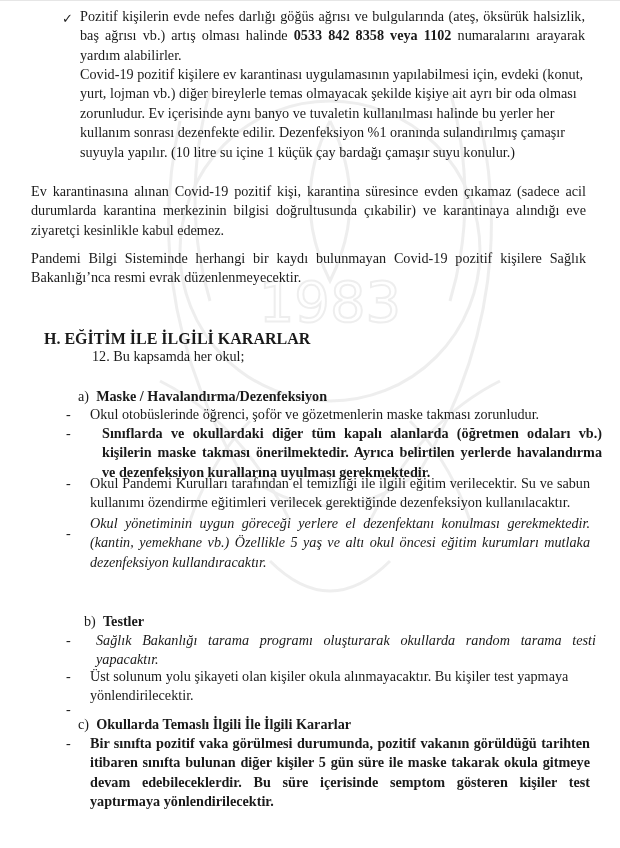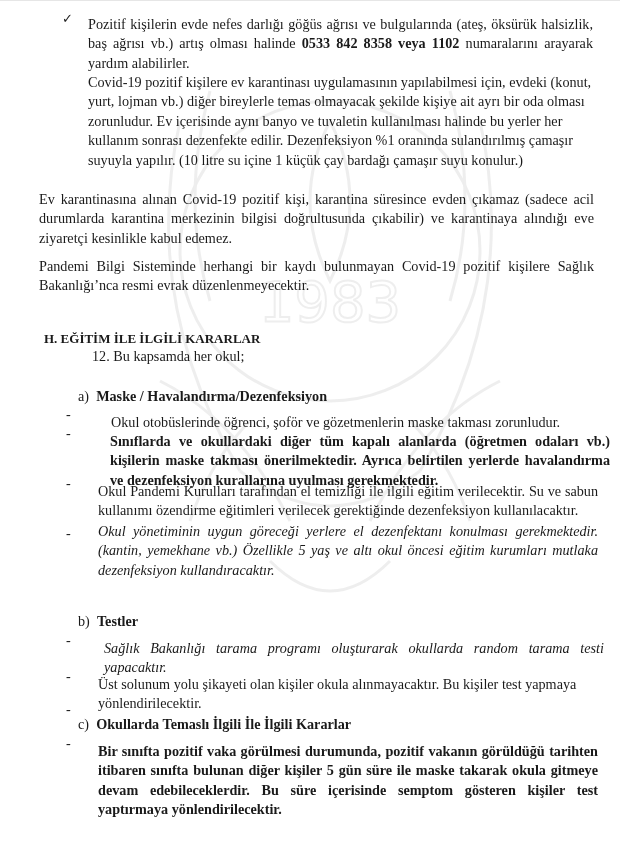--- a/index.html
+++ b/index.html
@@ -21,22 +21,22 @@
     pointer-events: none; opacity: 0.09;
   }
   .content { position: absolute; left: 0; top: 0; width: 620px; font-size: 14.2px; line-height: 19.4px; }
   .abs { position: absolute; }
   .j { text-align: justify; text-align-last: left; }
   b, .b { font-weight: bold; }
   .check {
     position: absolute; left: 62px; top: 8px; font-size: 13px; color: #222;
   }
   .dash { position: absolute; left: 66px; }
-  .heading { font-weight: bold; font-size: 13px; }
-  p { margin: 8px; }
+  .heading { font-weight: bold; font-size: 16px; }
+  p { margin: 0; }
 </style>
 </head>
 <body>
 
 <div class="page">
 
   <svg class="watermark" viewBox="0 0 420 660">
     <g fill="none" stroke="#4a4a4a" stroke-width="3">
       <ellipse cx="210" cy="250" rx="150" ry="150"></ellipse>
       <path d="M60 120 Q 20 300 120 470"></path>
@@ -66,32 +66,32 @@
     <p class="abs j" style="left:31px; top:248px; width:555px;">Pandemi Bilgi Sisteminde herhangi bir kaydı bulunmayan Covid-19 pozitif kişilere Sağlık Bakanlığı’nca resmi evrak düzenlenmeyecektir.</p>
 
     <div class="abs heading" style="left:44px; top:328px;">H.  EĞİTİM İLE İLGİLİ KARARLAR</div>
     <div class="abs" style="left:58px; top:346px;margin-left:34px;">12. Bu kapsamda her okul;</div>
 
     <div class="abs" style="left:78px; top:386px;">
       <span>a)</span>&nbsp;&nbsp;<b>Maske / Havalandırma/Dezenfeksiyon</b>
     </div>
 
     <span class="abs dash" style="top:404px;">-</span>
-    <p class="abs j" style="left:103px; top:404px; width:500px;">Okul otobüslerinde öğrenci, şoför ve gözetmenlerin maske takması zorunludur.</p>
+    <p class="abs j" style="left:90px; top:404px; width:500px;">Okul otobüslerinde öğrenci, şoför ve gözetmenlerin maske takması zorunludur.</p>
 
     <span class="abs dash" style="top:423px;">-</span>
     <p class="abs j b" style="left:102px; top:423px; width:500px;">Sınıflarda ve okullardaki diğer tüm kapalı alanlarda (öğretmen odaları vb.) kişilerin maske takması önerilmektedir. Ayrıca belirtilen yerlerde havalandırma ve dezenfeksiyon kurallarına uyulması gerekmektedir.</p>
 
     <span class="abs dash" style="top:473px;">-</span>
     <p class="abs j" style="left:90px; top:473px; width:500px;">Okul Pandemi Kurulları tarafından el temizliği ile ilgili eğitim verilecektir. Su ve sabun kullanımı özendirme eğitimleri verilecek gerektiğinde dezenfeksiyon kullanılacaktır.</p>
 
     <span class="abs dash" style="top:523px;">-</span>
     <p class="abs j" style="left:90px; top:513px; width:500px;font-style:italic;">Okul yönetiminin uygun göreceği yerlere el dezenfektanı konulması gerekmektedir.(kantin, yemekhane vb.) Özellikle 5 yaş ve altı okul öncesi eğitim kurumları mutlaka dezenfeksiyon kullandıracaktır.</p>
 
-    <div class="abs" style="left:78px; top:611px;">
+    <div class="abs" style="left:84px; top:611px;">
       <span>b)</span>&nbsp;&nbsp;<b>Testler</b>
     </div>
 
     <span class="abs dash" style="top:630px;">-</span>
     <p class="abs j" style="left:96px; top:630px; width:500px;font-style:italic;">Sağlık Bakanlığı tarama programı oluşturarak okullarda random tarama testi yapacaktır.</p>
 
     <span class="abs dash" style="top:666px;">-</span>
     <p class="abs" style="left:90px; top:666px; width:505px;">Üst solunum yolu şikayeti olan kişiler okula alınmayacaktır.  Bu kişiler test yapmaya yönlendirilecektir.</p>
 
     <span class="abs dash" style="top:699px;">-</span>

